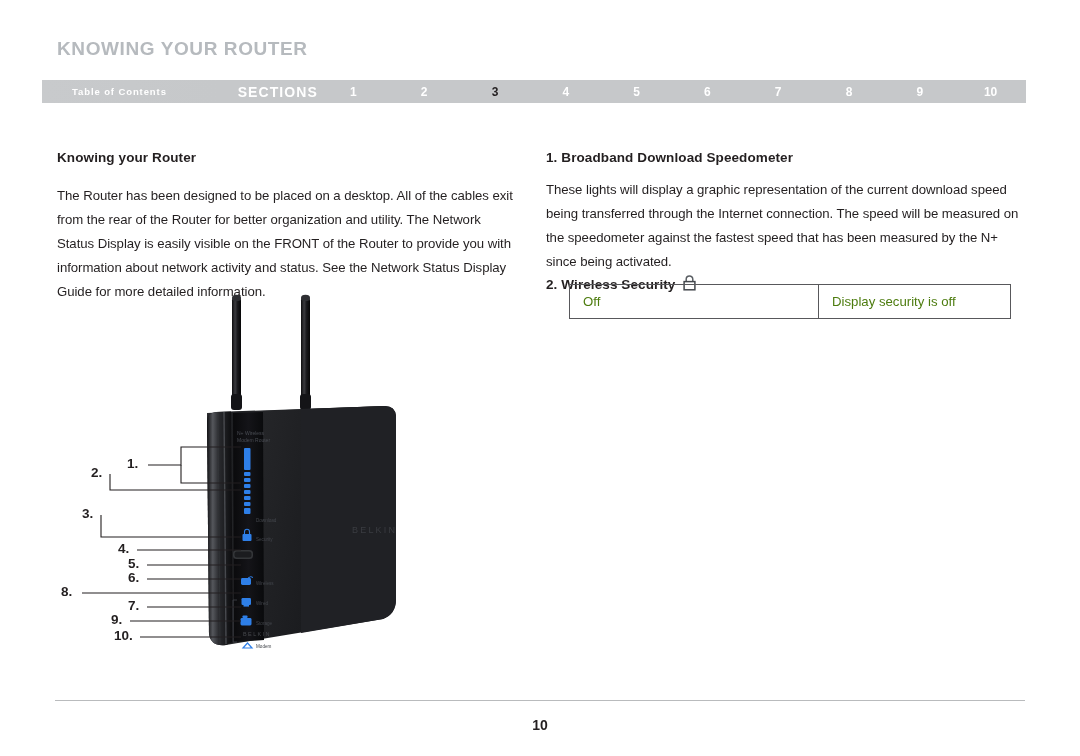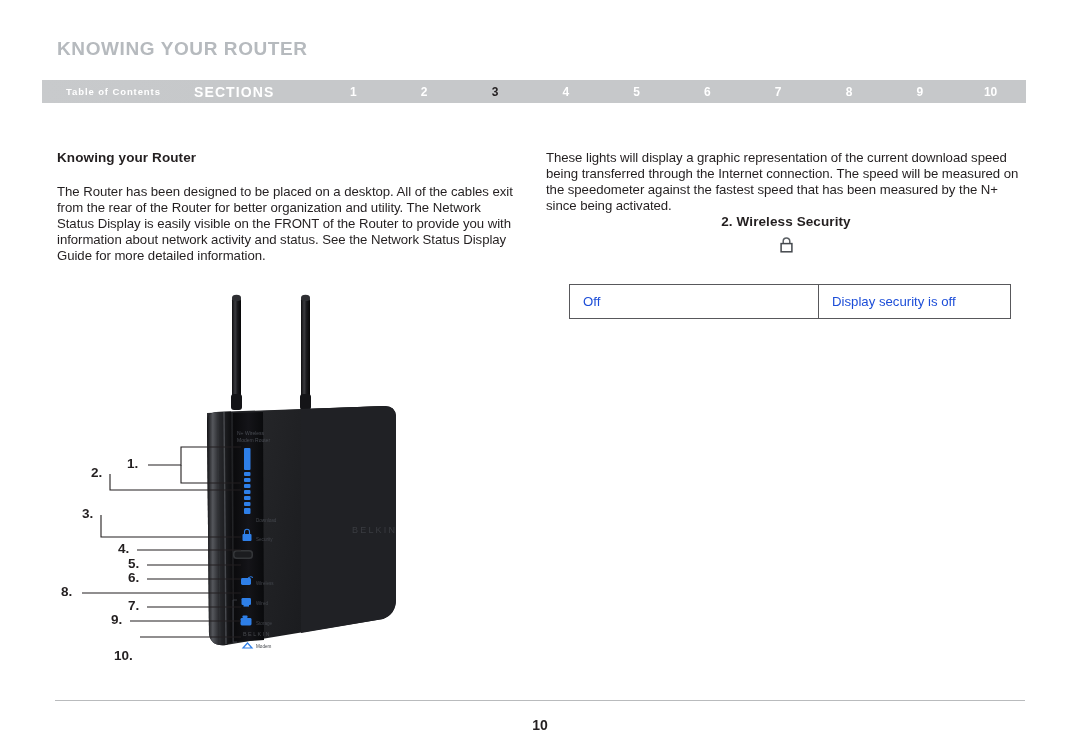--- a/index.html
+++ b/index.html
@@ -33,33 +33,34 @@
     left: 42px;
     top: 80px;
     width: 984px;
     height: 23px;
     background: linear-gradient(to right, #c8cacc 0%, #c6c8ca 18%, #c6c8ca 100%);
     display: flex;
     align-items: center;
   }
   .nav-toc {
     width: 152px;
-    padding-left: 24px;
+    padding-left: 30px;
     box-sizing: border-box;
     font-size: 9.5px;
     font-weight: bold;
     letter-spacing: 0.9px;
     color: #ffffff;
   }
   .nav-sections {
     width: 124px;
     font-size: 14px;
     font-weight: bold;
     letter-spacing: 1.1px;
     color: #ffffff;
+    text-align: right;
   }
   .nav-nums {
     flex: 1;
     display: flex;
     align-items: center;
     height: 100%;
   }
   .nav-num {
     flex: 1;
     text-align: center;
@@ -87,53 +88,52 @@
 
   .sub-head {
     font-size: 13.5px;
     font-weight: bold;
     color: #231f20;
     margin: 0 0 19px 0;
     letter-spacing: 0.1px;
   }
   .body-text {
     font-size: 13.2px;
-    line-height: 16px;
+    line-height: 24px;
     color: #231f20;
     margin: 0;
     letter-spacing: -0.05px;
   }
   .col-right .sub-head { margin-bottom: 13px; }
   .col-right .body-text { }
 
   .sub-head-lock {
     display: flex;
     align-items: center;
     gap: 7px;
     margin: 0 0 18px 0;
-    flex-direction: column;
   }
   .sub-head-lock .sub-head { margin: 0; }
   .lock-icon { display: block; }
 
   
   .status-table {
     position: absolute;
     left: 569px;
     top: 284px;
     width: 442px;
     border-collapse: collapse;
     table-layout: fixed;
   }
   .status-table td {
     border: 1px solid #58585b;
     height: 33px;
     padding: 0 13px;
     font-size: 13.2px;
-    color: #1d4ed8;
+    color: #4d7c0f;
     vertical-align: middle;
   }
   .status-table td.c1 { width: 222px; }
 
   
   .router-art {
     position: absolute;
     left: 55px;
     top: 282px;
     width: 420px;
@@ -198,20 +198,21 @@
     <div class="nav-num">10</div>
   </div>
 </div>
 
 <div class="col-left">
   <h2 class="sub-head">Knowing your Router</h2>
   <p class="body-text">The Router has been designed to be placed on a desktop. All of the cables exit from the rear of the Router for better organization and utility. The Network Status Display is easily visible on the FRONT of the Router to provide you with information about network activity and status. See the Network Status Display Guide for more detailed information.</p>
 </div>
 
 <div class="col-right">
+  <h2 class="sub-head">1. Broadband Download Speedometer</h2>
   <p class="body-text">These lights will display a graphic representation of the current download speed being transferred through the Internet connection. The speed will be measured on the speedometer against the fastest speed that has been measured by the N+ since being activated.</p>
   <div class="sub-head-lock">
     <h2 class="sub-head">2. Wireless Security</h2>
     <span class="lock-icon">
       <svg width="15" height="17" viewBox="0 0 15 17">
         <path d="M4.2 7.6 V5.2 a3.3 3.3 0 0 1 6.6 0 V7.6" fill="none" stroke="#5a5e63" stroke-width="1.5"></path>
         <rect x="2.1" y="7.6" width="10.8" height="8.2" fill="none" stroke="#44484d" stroke-width="1.5"></rect>
       </svg>
     </span>
   </div>
@@ -393,21 +394,21 @@
 
   <div class="callout" style="left:72px; top:174px;">1.</div>
   <div class="callout" style="left:36px; top:183px;">2.</div>
   <div class="callout" style="left:27px; top:224px;">3.</div>
   <div class="callout" style="left:63px; top:259px;">4.</div>
   <div class="callout" style="left:73px; top:274px;">5.</div>
   <div class="callout" style="left:73px; top:288px;">6.</div>
   <div class="callout" style="left:73px; top:316px;">7.</div>
   <div class="callout" style="left:6px; top:302px;">8.</div>
   <div class="callout" style="left:56px; top:330px;">9.</div>
-  <div class="callout" style="left:59px; top:346px;margin-top:20px;">10.</div>
+  <div class="callout" style="left:59px; top:346px;">10.</div>
 </div>
 
 <div style="position:absolute; left:352px; top:525px; font-size:9px; letter-spacing:2.2px; color:#3a3c41; font-family:'Liberation Sans', sans-serif;">BELKIN</div>
 <div style="position:absolute; left:243px; top:631px; font-size:5.5px; letter-spacing:1.4px; color:#46484d; font-family:'Liberation Sans', sans-serif;">BELKIN</div>
 
 <div class="footer-rule"></div>
 <div class="footer-left">N+ Wireless Modem Router</div>
 <div class="footer-page">10</div>
 
 </body></html>

